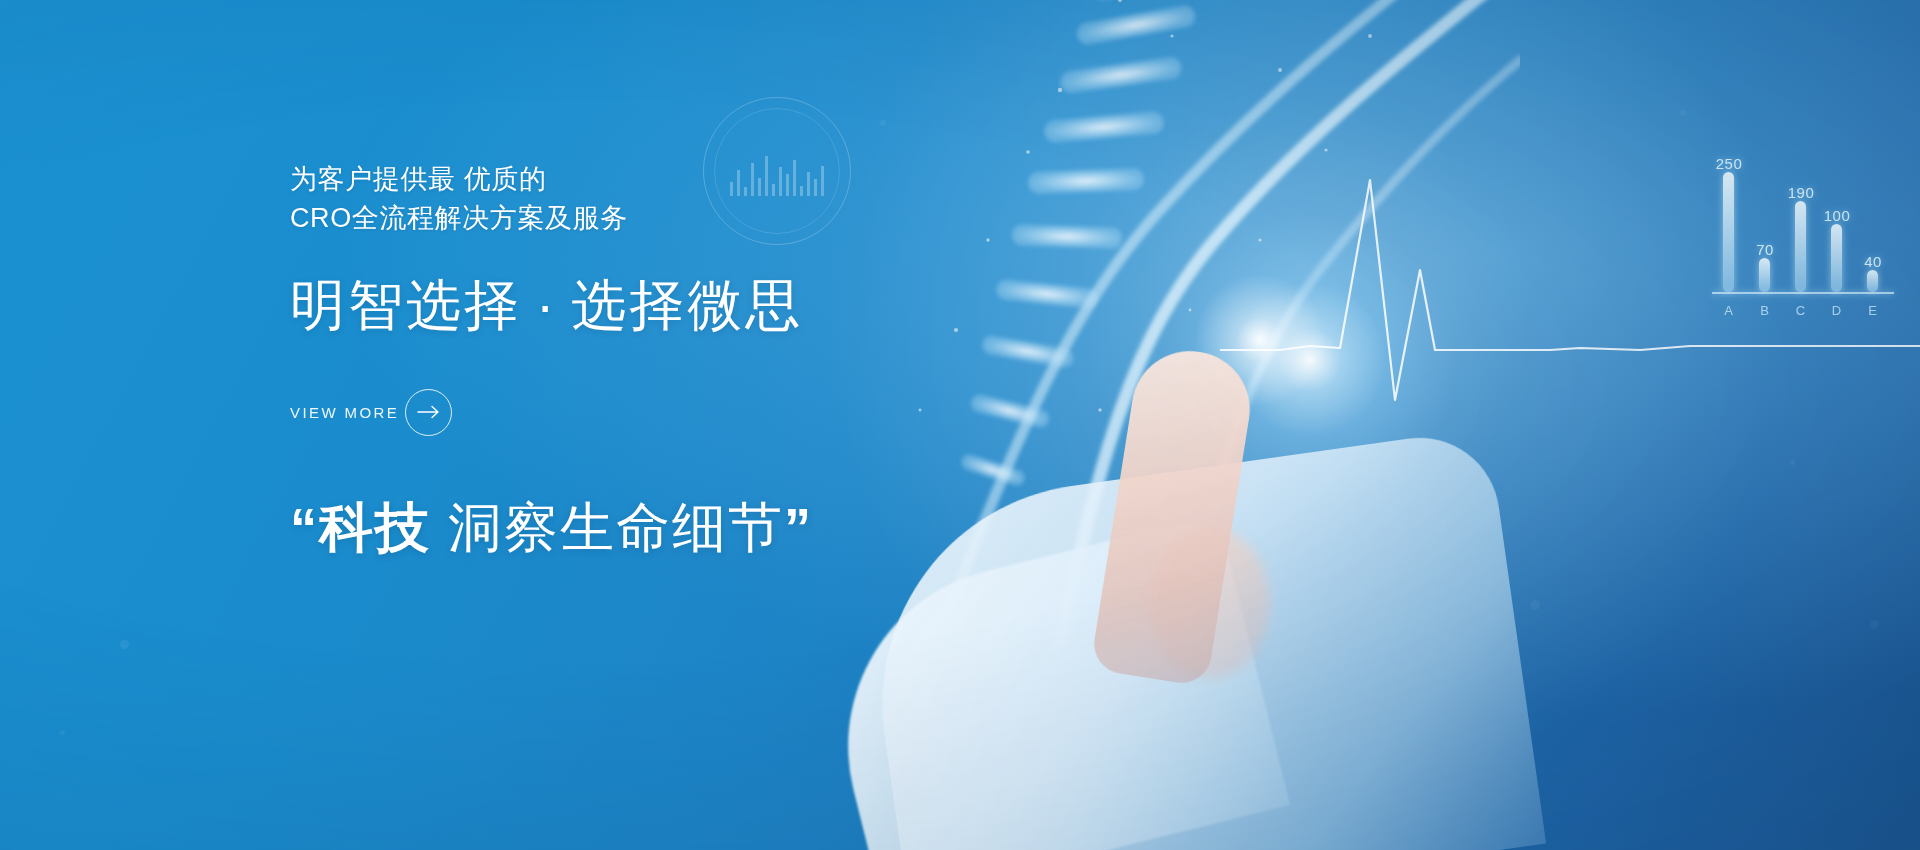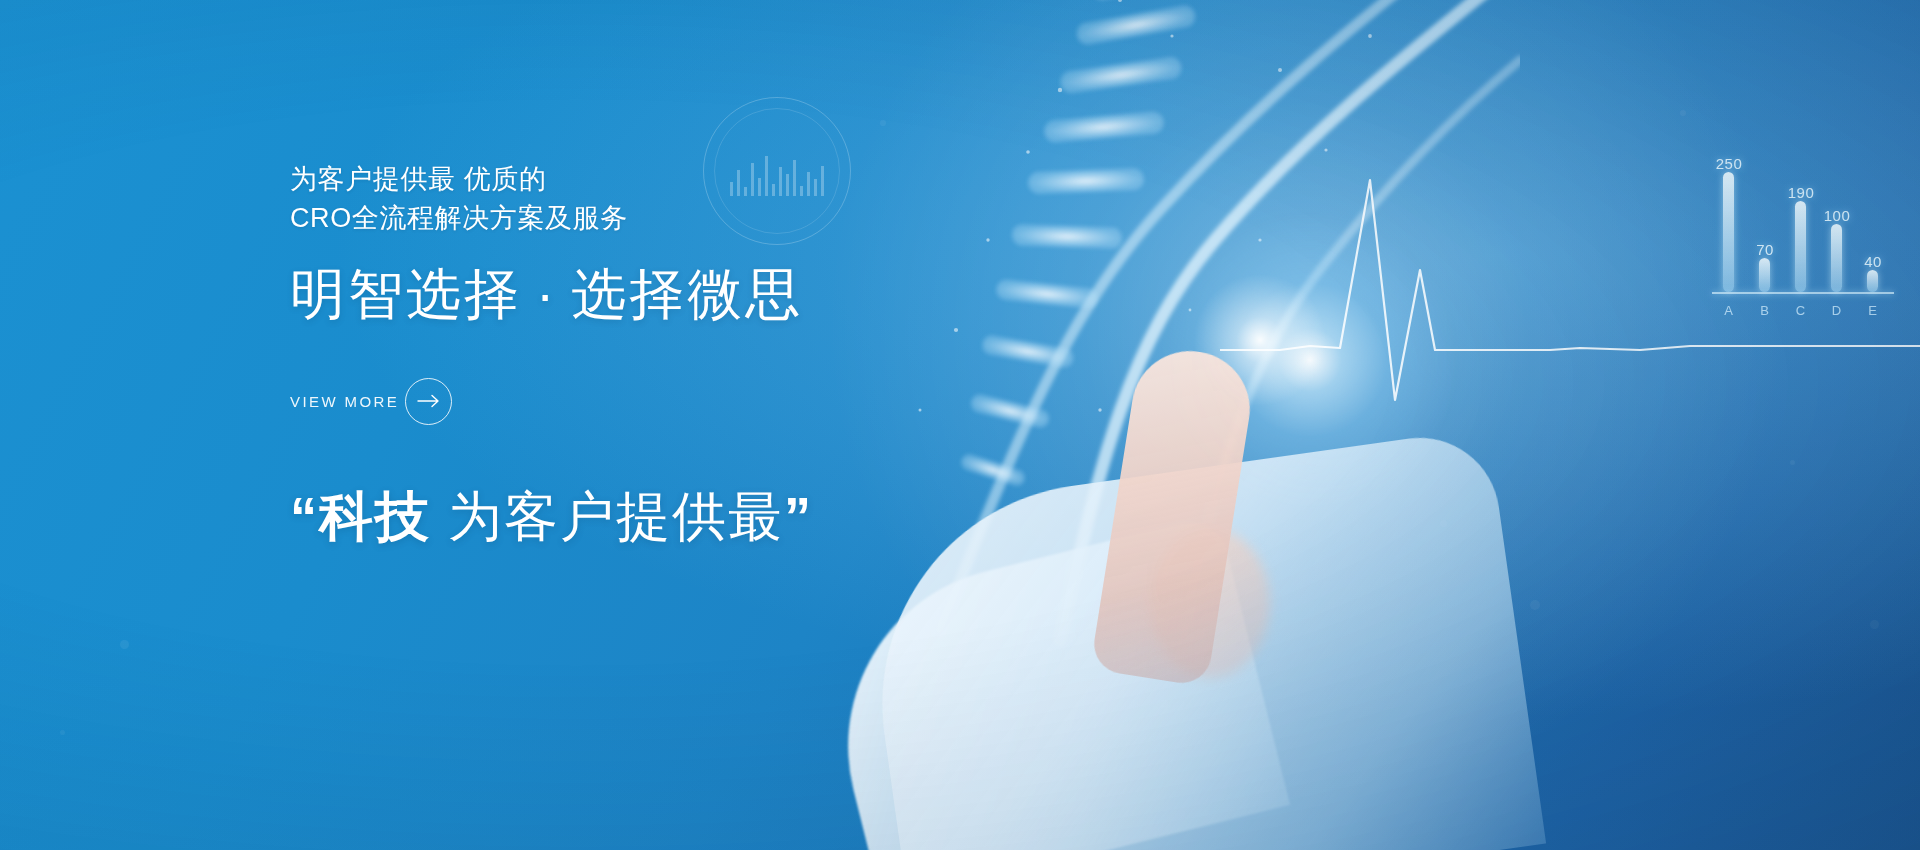--- a/index.html
+++ b/index.html
@@ -121,21 +121,21 @@
     color:#ffffff;
     font-size:27px;
     line-height:1.43;
     font-weight:400;
     letter-spacing:0.6px;
     text-shadow:0 1px 3px rgba(10,60,100,0.18);
   }
   .sub-lines .l2 { }
 
   .headline {
-    margin-top:27px;
+    margin-top:38px;
     color:#ffffff;
     font-size:55px;
     line-height:1.12;
     font-weight:400;
     letter-spacing:3px;
     white-space:nowrap;
     text-shadow:0 2px 6px rgba(10,60,100,0.2);
   }
   .headline .dot { padding:0 14px; }
 
@@ -324,17 +324,17 @@
     <div class="viewmore">
       <span class="viewmore-label">VIEW MORE</span>
       <span class="arrow-circle">
         <svg width="24" height="14" viewBox="0 0 24 14" aria-hidden="true">
           <path d="M1,7 L21,7 M15,1.5 L21,7 L15,12.5" stroke="#ffffff" stroke-width="1.4" fill="none" stroke-linecap="round" stroke-linejoin="round"></path>
         </svg>
       </span>
     </div>
 
     <div class="quote">
-      <span class="qm">“</span><span class="strong">科技</span> <span class="light">为客户提供最</span><span class="qm">”</span>
+      <span class="qm">“</span><span class="strong">科技</span> <span class="light">洞察生命细节</span><span class="qm">”</span>
     </div>
 
   </div>
 </div>
 
 </body></html>

